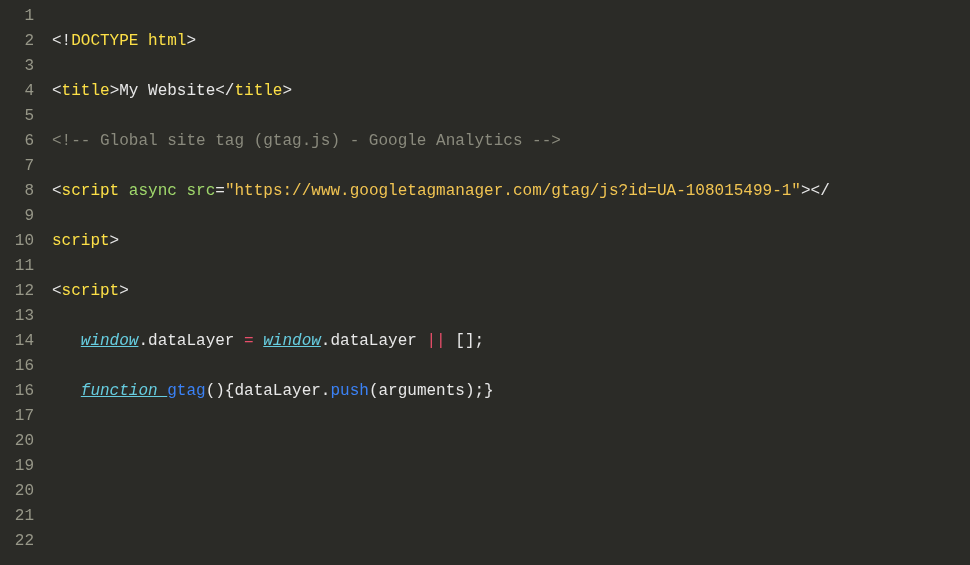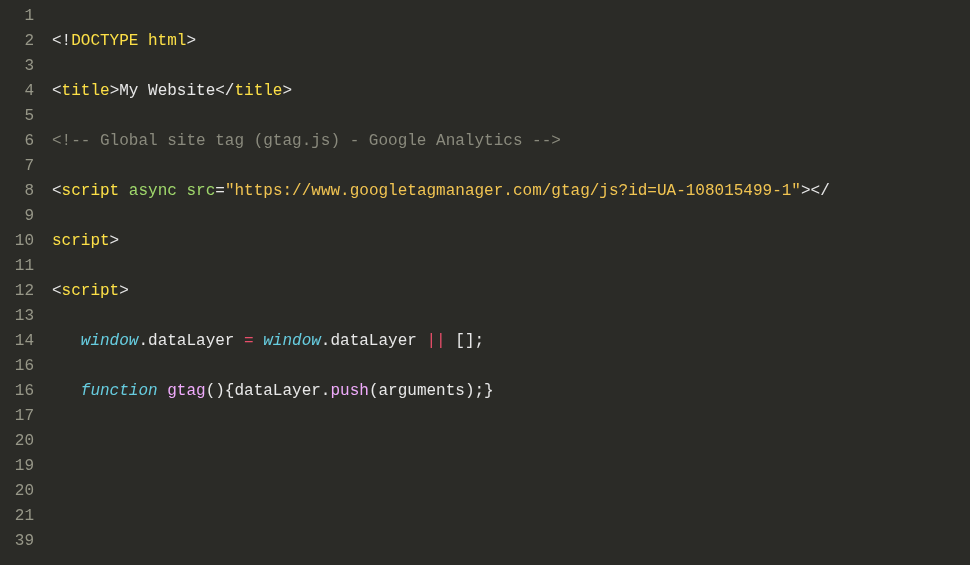--- a/index.html
+++ b/index.html
@@ -31,22 +31,22 @@
     white-space: pre;
     flex: 1;
   }
   .line { display: block; min-height: 25px; }
   .wrap-indent { padding-left: 0; }
   .p  { color: #e8e8e8; }   
   .tag{ color: #fde047; }   
   .attr{ color: #a0d86c; }  
   .str{ color: #f1c452; }   
   .cmt{ color: #8a8a7d; }   
-  .kw { color: #67cde0; font-style: italic; } 
-  .fn { color: #f0abfc; margin-top: 28px; }
+  .kw { color: #67cde0; font-style: italic; text-decoration: underline; } 
+  .fn { color: #3b82f6; margin-top: 28px; }
   .op { color: #e84e6a; }
 </style>
 </head>
 <body>
 
 <div class="editor">
   <div class="gutter">
     <div>1</div>
     <div>2</div>
     <div>3</div>
@@ -62,21 +62,21 @@
     <div>12</div>
     <div>13</div>
     <div>14</div>
     <div>16</div>
     <div>16</div>
     <div>17</div>
     <div>20</div>
     <div>19</div>
     <div>20</div>
     <div>21</div>
-    <div>39</div>
+    <div>22</div>
   </div>
 
   <div class="code">
 <span class="line"><span class="p">&lt;!</span><span class="tag">DOCTYPE html</span><span class="p">&gt;</span></span>
 <span class="line"><span class="p">&lt;</span><span class="tag">title</span><span class="p">&gt;</span><span class="p">My Website</span><span class="p">&lt;/</span><span class="tag">title</span><span class="p">&gt;</span></span>
 <span class="line"><span class="cmt">&lt;!-- Global site tag (gtag.js) - Google Analytics --&gt;</span></span>
 <span class="line"><span class="p">&lt;</span><span class="tag">script</span><span> </span><span class="attr">async</span><span> </span><span class="attr">src</span><span class="p">=</span><span class="str">"https://www.googletagmanager.com/gtag/js?id=UA-108015499-1"</span><span class="p">&gt;&lt;/</span></span>
 <span class="line wrap-indent"><span class="tag">script</span><span class="p">&gt;</span></span>
 <span class="line"><span class="p">&lt;</span><span class="tag">script</span><span class="p">&gt;</span></span>
 <span class="line"><span>   </span><span class="kw">window</span><span class="p">.dataLayer </span><span class="op">= </span><span class="kw">window</span><span class="p">.dataLayer </span><span class="op">||</span><span class="p"> [];</span></span>

